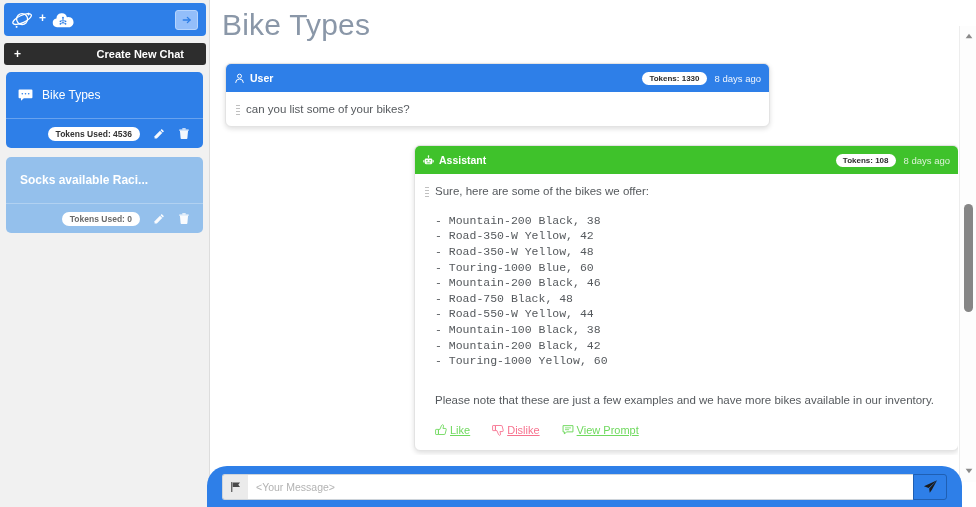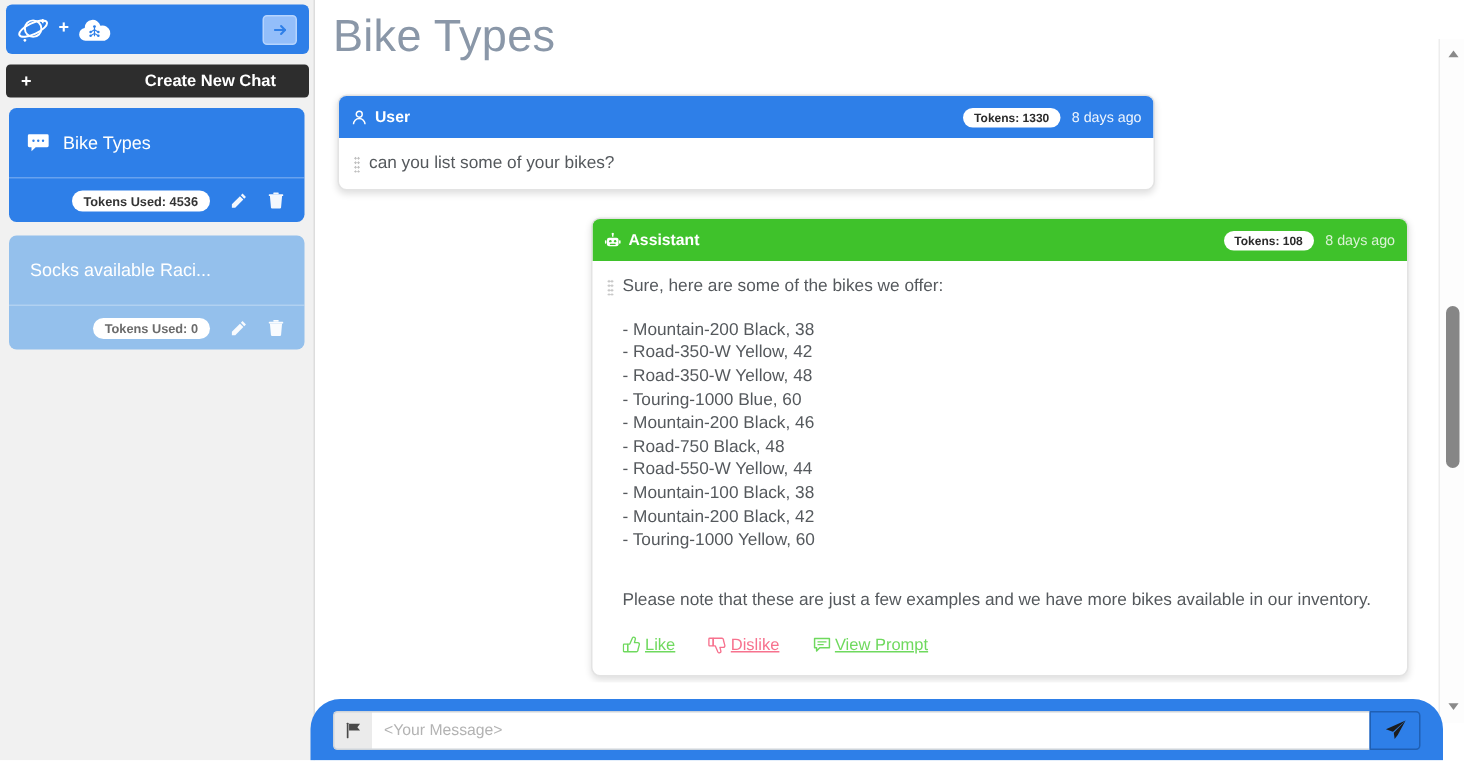--- a/index.html
+++ b/index.html
@@ -103,21 +103,21 @@
   .chat-card.inactive { background: #94c0ec; top: 157px; height: 76px; }
   .cc-title-row {
     height: 46px;
     display: flex;
     align-items: center;
     gap: 9px;
     padding: 0 12px;
     color: #ffffff;
     font-size: 12px;
   }
-  .chat-card.inactive .cc-title-row { color: #ffffff; padding-left: 14px; }
+  .chat-card.inactive .cc-title-row { color: #ffffff; padding-left: 14px; font-weight: bold; }
   .cc-icon svg { width: 15px; height: 15px; display:block; }
   .cc-footer {
     height: 30px;
     border-top: 1px solid rgba(255,255,255,0.28);
     display: flex;
     align-items: center;
     justify-content: flex-end;
     gap: 13px;
     padding: 0 13px 0 0;
   }
@@ -161,21 +161,21 @@
 
   .msg-card {
     position: absolute;
     background: #ffffff;
     border: 1px solid #e3e3e3;
     border-radius: 6px;
     box-shadow: 0 2px 5px rgba(0,0,0,0.13);
     overflow: hidden;
   }
   .msg-user  { left: 15px;  top: 8px;  width: 545px; }
-  .msg-asst  { left: 184px; top: 90px; width: 545px; }
+  .msg-asst  { left: 204px; top: 90px; width: 545px; }
 
   .msg-head {
     height: 28px;
     display: flex;
     align-items: center;
     padding: 0 8px;
     color: #ffffff;
     font-size: 10.5px;
     font-weight: bold;
   }
@@ -222,20 +222,21 @@
   .bike-list {
     margin: 13px 0 0 0;
     padding: 0;
     list-style: none;
   }
   .bike-list li {
     font-size: 11.5px;
     color: #55595d;
     line-height: 15.6px;
     padding-left: 10px;
+    font-family: Liberation Mono, monospace;
   }
   .closing-note {
     margin-top: 24px;
     font-size: 11.5px;
     color: #55595d;
     padding-left: 10px;
   }
   .msg-actions {
     display: flex;
     align-items: center;

